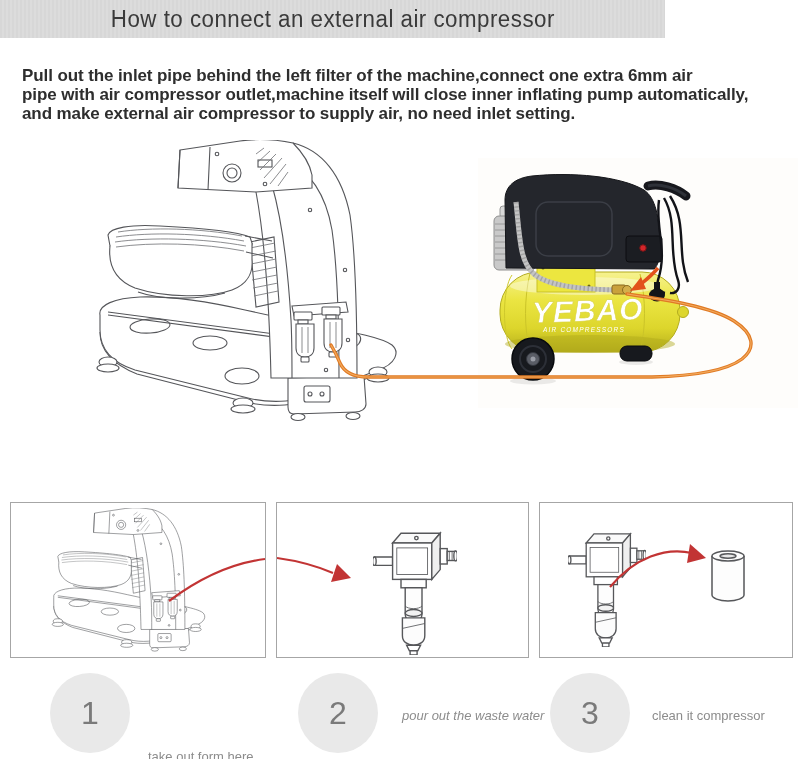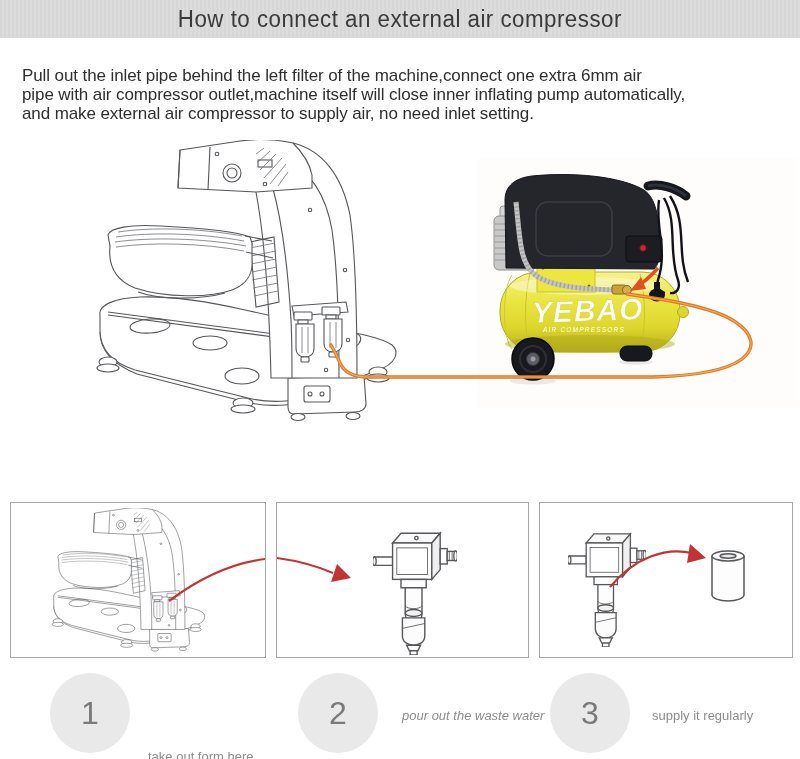--- a/index.html
+++ b/index.html
@@ -1,26 +1,26 @@
 <!DOCTYPE html>
 <html><head>
 <meta charset="utf-8">
 <style>
   html,body{margin:0;padding:0;background:#fff;}
   .page{position:relative;width:800px;height:759px;background:#fff;overflow:hidden;
         font-family:"Liberation Sans","DejaVu Sans",sans-serif;}
-  .hbar{position:absolute;left:0;width:800px;
+  .hbar{position:absolute;left:0;width:665px;
         background:repeating-linear-gradient(90deg,#d7d7d7 0 2px,#dcdcdc 2px 4px);
         text-align:center;color:#3a3a3a;}
   .hbar1{top:0;height:38px;line-height:38px;font-size:23px;}
   .hbar2{top:433px;height:44px;line-height:44px;font-size:25px;}
   .hbar-title{letter-spacing:.5px;font-weight:400;display:inline-block;transform:scaleX(.97);}
   .intro{position:absolute;top:66px;left:22px;width:770px;color:#2e2e2e;
          font-size:17px;line-height:19px;}
-  .intro-line{white-space:nowrap;letter-spacing:-0.1px;}
+  .intro-line{white-space:nowrap;letter-spacing:-0.1px;font-weight:bold;}
   .diagram{position:absolute;top:138px;left:0;}
   .panel{position:absolute;top:502px;height:154px;border:1px solid #a6a6a6;background:#fff;}
   .panel svg{display:block;}
   .panel1{left:10px;width:254px;}
   .panel2{left:276px;width:251px;}
   .panel3{left:539px;width:252px;}
   .legend-circle{position:absolute;top:673px;width:80px;height:80px;border-radius:50%;
         background:#e9e9e9;color:#7a7a7a;font-size:32px;text-align:center;line-height:80px;}
   .legend-caption{position:absolute;top:708px;font-size:13px;color:#8c8c8c;white-space:nowrap;}
   .lc1{left:50px;} .lc2{left:298px;} .lc3{left:550px;}
@@ -262,15 +262,15 @@
   <div class="legend-caption cap1">take out form here</div>
 
   <div class="legend-circle lc2">
     <span>2</span>
   </div>
   <div class="legend-caption cap2">pour out the waste water</div>
 
   <div class="legend-circle lc3">
     <span>3</span>
   </div>
-  <div class="legend-caption cap3">supply it regularly</div>
+  <div class="legend-caption cap3">clean it compressor</div>
 
 </div>
 
 </body></html>

